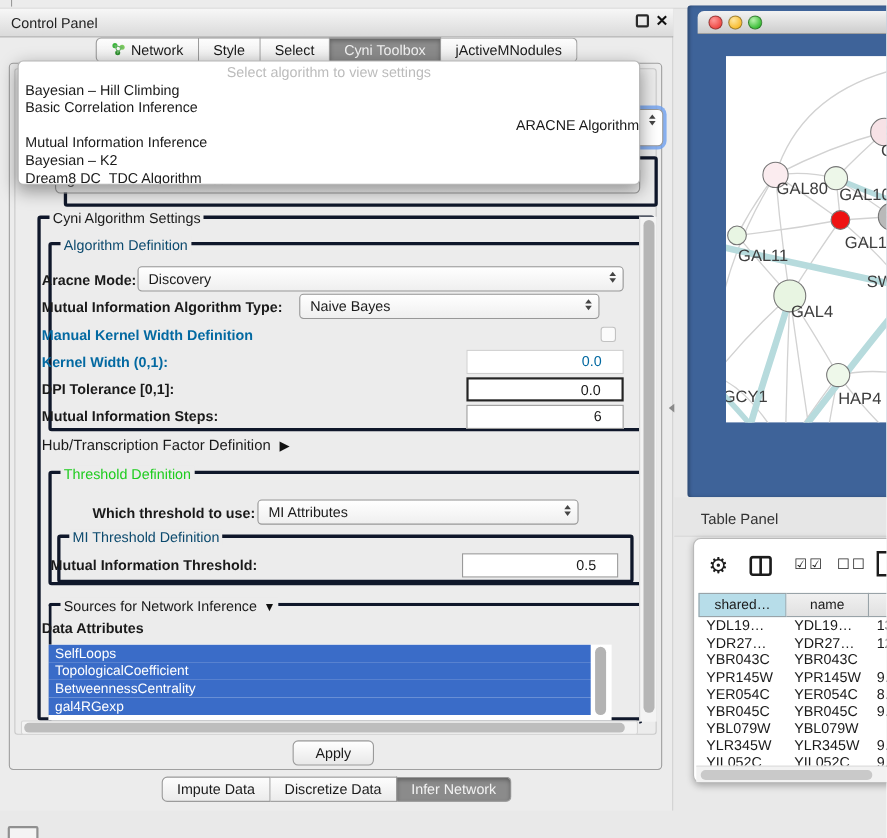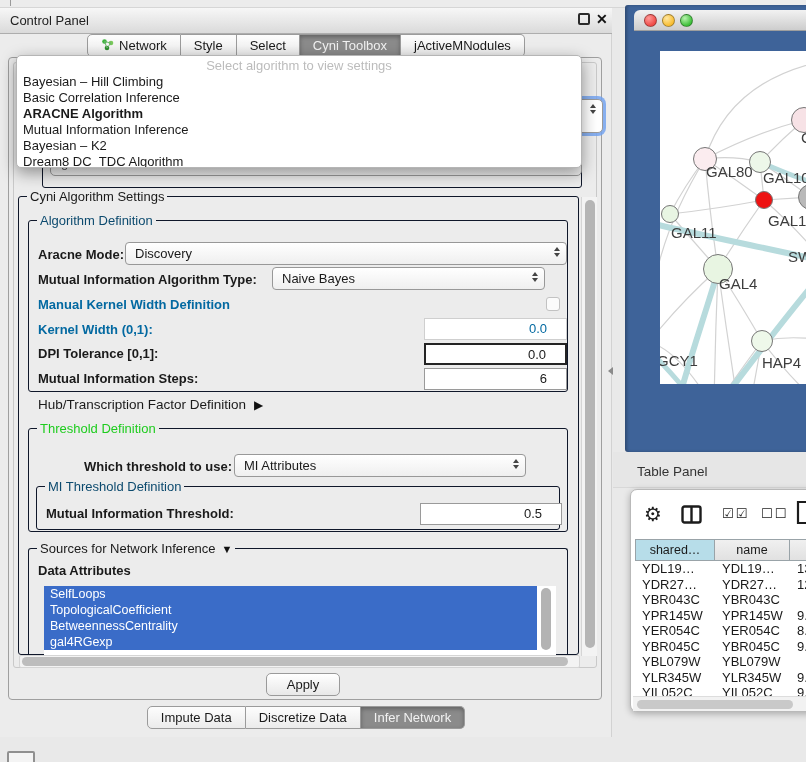--- a/index.html
+++ b/index.html
@@ -20,31 +20,31 @@
   #btabbar { position:absolute; left:0; top:706px; width:612px; display:flex; justify-content:center; z-index:10; }
   .seg { height:23px; padding:0 13px; background:linear-gradient(#fdfdfd,#ebebeb); border:1px solid #9b9b9b; border-left:none; font-size:13px; display:flex; align-items:center; gap:5px; white-space:nowrap; }
   .seg:first-child { border-left:1px solid #9b9b9b; border-radius:5px 0 0 5px; }
   .seg:last-child { border-radius:0 5px 5px 0; }
   .seg.sel { background:#8b8b8b; color:#f2f2f2; box-shadow:inset 0 2px 4px rgba(0,0,0,.3); }
 
   #cpanel { position:absolute; left:8px; top:57px; width:594px; height:643px; border:1px solid #9f9f9f; border-radius:4px; background:#ececec; }
   #innerpanel { position:absolute; left:13px; top:62px; width:584px; height:606px; border:1px solid #c9c9c9; border-radius:3px; }
 
   
-  .gbox { position:absolute; border:1px solid #0f172a; border-radius:3px; }
+  .gbox { position:absolute; border:3px solid #0f172a; border-radius:3px;margin-left:16px; }
   .legend { position:absolute; top:-8px; left:8px; background:#ececec; padding:0 3px; font-size:13px; white-space:nowrap; }
   .lblue { color:#0c4a6e; } .lgreen { color:#1ecc1e; }
   #hcombo { position:absolute; left:50px; top:150px; width:532px; height:26px; border:1px solid #9a9a9a; border-radius:5px; background:linear-gradient(#fff,#eee); font-size:13px; color:#555; line-height:24px; padding-left:10px; }
   #focusring { position:absolute; left:577px; top:99px; width:26px; height:34px; border:1px solid #9a9a9a; border-radius:5px; background:#fff; box-shadow:0 0 0 3px rgba(110,160,240,.8); z-index:5; }
 
   
   #popup { position:absolute; left:16px; top:55px; width:566px; height:113px; background:#fff; border:1px solid #b5b5b5; border-radius:5px; box-shadow:0 5px 16px rgba(0,0,0,.4); z-index:40; overflow:hidden; }
   #popup .prompt { color:#bcbcbc; text-align:center; font-size:13px; height:16px; margin-top:2px; }
   .pitem { font-size:13px; height:16px; line-height:16px; padding-left:6px; white-space:nowrap; }
-  .pitem.psel { font-weight:bold; }
+  .pitem.psel { font-weight:normal;text-align:right; }
 
   
   .flabel { position:absolute; font-weight:bold; font-size:13px; white-space:nowrap; }
   .dim { color:#0369a1; }
   .combo { position:absolute; height:23px; border:1px solid #989898; border-radius:4px; background:linear-gradient(#ffffff,#efefef); font-size:13px; line-height:21px; padding-left:9px; }
   .spin { position:absolute; right:4px; top:4px; width:10px; display:flex; flex-direction:column; align-items:center; gap:2px; }
   .up { width:0; height:0; border-left:3.5px solid transparent; border-right:3.5px solid transparent; border-bottom:4.5px solid #444; }
   .dn { width:0; height:0; border-left:3.5px solid transparent; border-right:3.5px solid transparent; border-top:4.5px solid #444; }
   .tinput { position:absolute; height:22px; background:#fff; border:1px solid #b6b6b6; font-size:13px; text-align:right; padding:0 19px; line-height:20px; }
   .tinput.dpi { border:2px solid #242424; }

